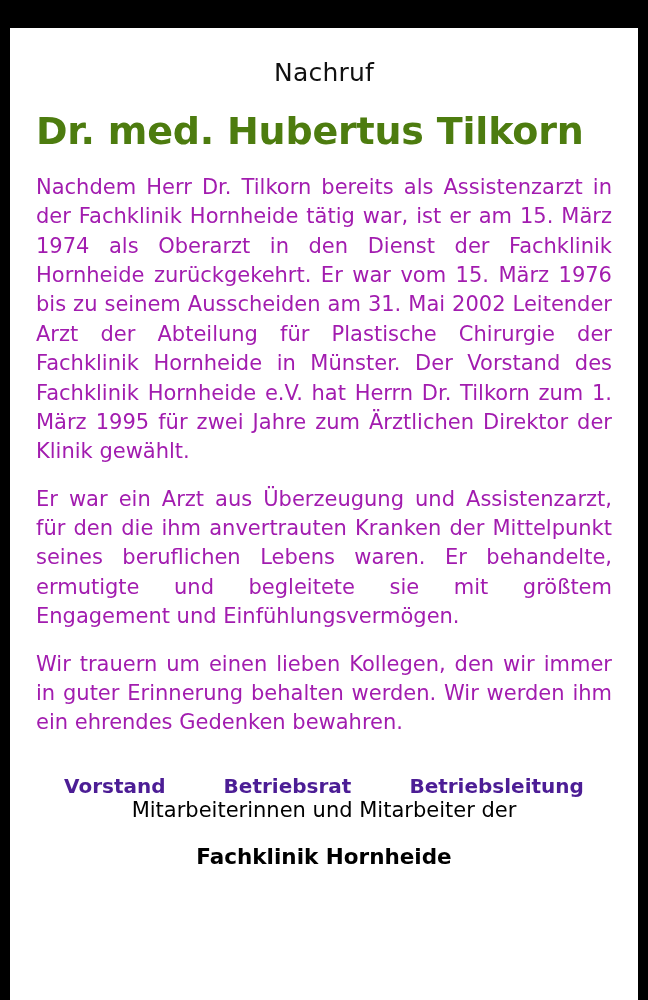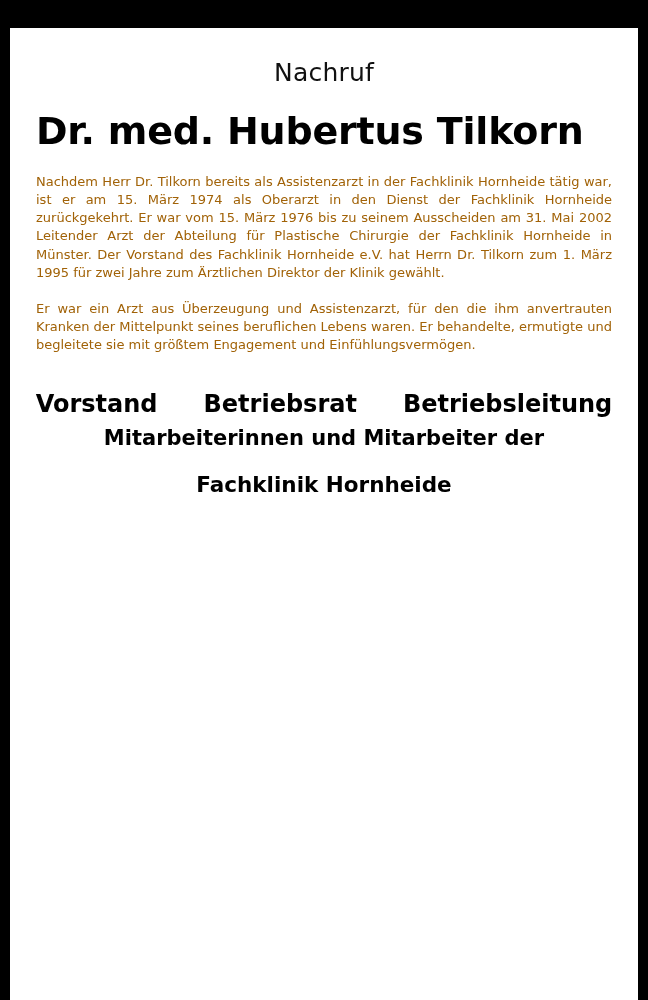--- a/index.html
+++ b/index.html
@@ -37,72 +37,72 @@
     line-height: 1.38;
     color: #111111;
     text-align: justify;
     text-align-last: left;
     word-spacing: -0.3px;
   }
   .name {
     margin-top: 24px;
     font-size: 38px;
     font-weight: bold;
-    color: #000000;
+    color: #4d7c0f;
     letter-spacing: -0.2px;
     line-height: 1.1;
   }
   .body-par {
     margin-top: 18px;
-    font-size: 13px;
+    font-size: 21px;
     line-height: 1.40;
-    color: #a16207;
+    color: #a21caf;
     text-align: justify;
     text-align-last: left;
   }
   .body-par.first {
     margin-top: 20px;
   }
   .signature {
     margin-top: 36px;
     text-align: center;
   }
   .sig-roles {
-    font-size: 24px;
+    font-size: 20px;
     font-weight: bold;
-    color: #000000;
+    color: #4c1d95;
     display: flex;
     justify-content: center;
-    gap: 46px;
+    gap: 58px;
   }
   .sig-line2 {
     font-size: 21px;
-    font-weight: bold;
+    font-weight: normal;
     color: #000000;
-    margin-top: 8px;
   }
   .sig-org {
     font-size: 21.5px;
     font-weight: bold;
     color: #000000;
     margin-top: 22px;
   }
 </style>
 </head>
 <body>
 
 <div class="obituary">
 
   <div class="heading">Nachruf</div>
 
 
   <div class="name">Dr. med. Hubertus Tilkorn</div>
 
   <div class="body-par first">Nachdem Herr Dr. Tilkorn bereits als Assistenzarzt in der Fachklinik Hornheide tätig war, ist er am 15. März 1974 als Oberarzt in den Dienst der Fachklinik Hornheide zurückgekehrt. Er war vom 15. März 1976 bis zu seinem Ausscheiden am 31. Mai 2002 Leitender Arzt der Abteilung für Plastische Chirurgie der Fachklinik Hornheide in Münster. Der Vorstand des Fachklinik Hornheide e.V. hat Herrn Dr. Tilkorn zum 1. März 1995 für zwei Jahre zum Ärztlichen Direktor der Klinik gewählt.</div>
   <div class="body-par">Er war ein Arzt aus Überzeugung und Assistenzarzt, für den die ihm anvertrauten Kranken der Mittelpunkt seines beruflichen Lebens waren. Er behandelte, ermutigte und begleitete sie mit größtem Engagement und Einfühlungsvermögen.</div>
+  <div class="body-par">Wir trauern um einen lieben Kollegen, den wir immer in guter Erinnerung behalten werden. Wir werden ihm ein ehrendes Gedenken bewahren.</div>
 
   <div class="signature">
     <div class="sig-roles">
       <span>Vorstand</span>
       <span>Betriebsrat</span>
       <span>Betriebsleitung</span>
     </div>
     <div class="sig-line2">Mitarbeiterinnen und Mitarbeiter der</div>
     <div class="sig-org">Fachklinik Hornheide</div>
 

